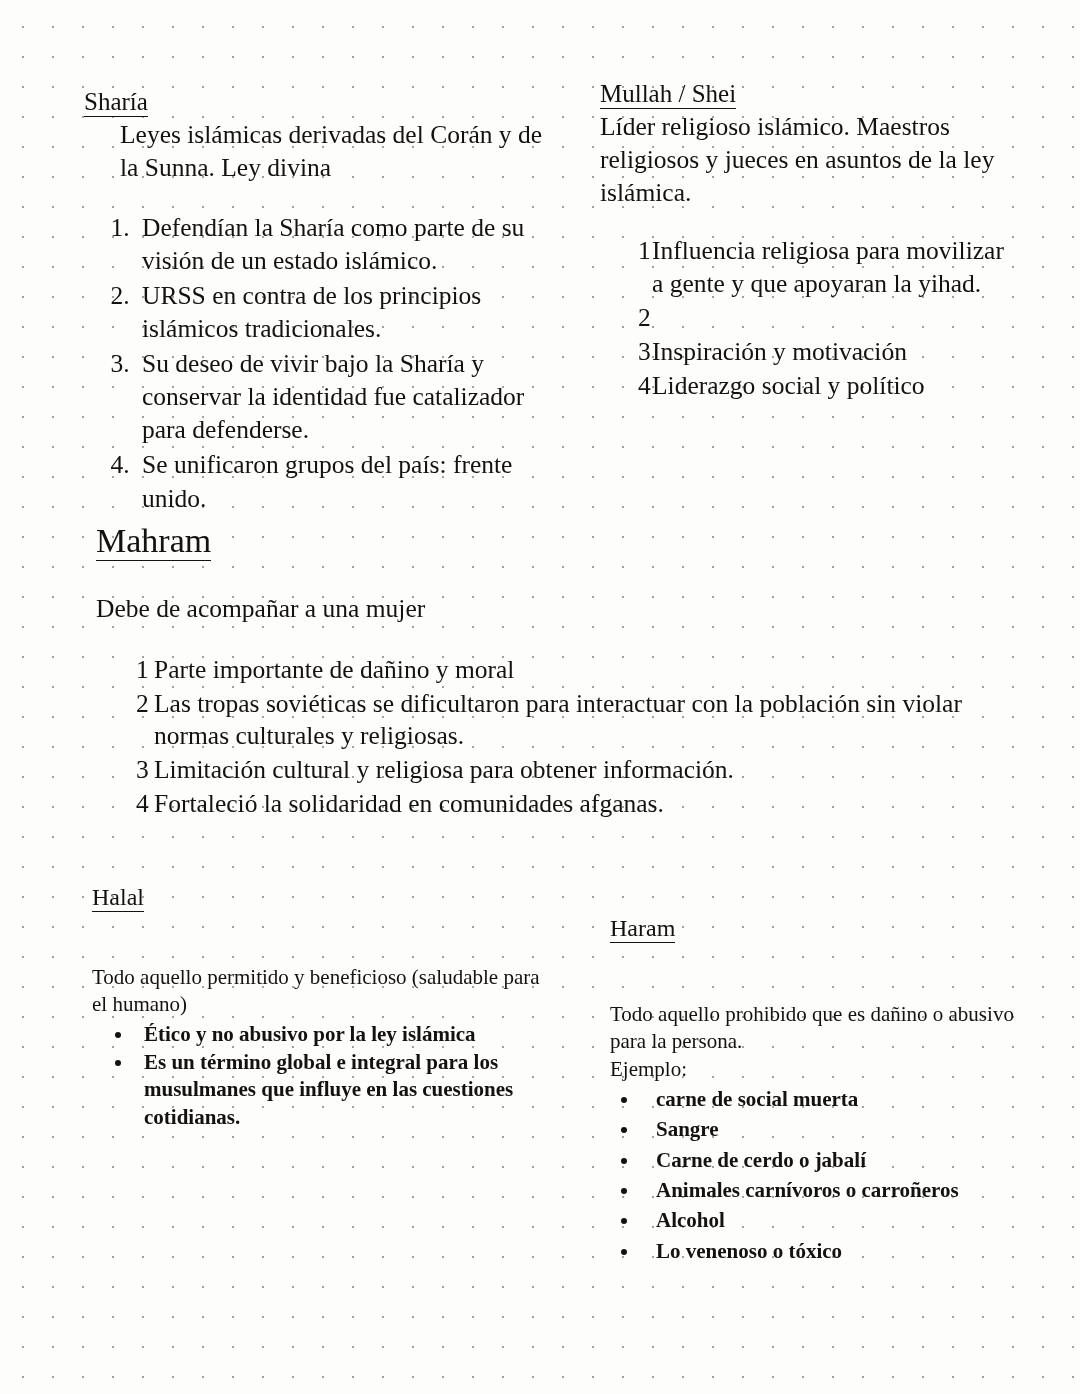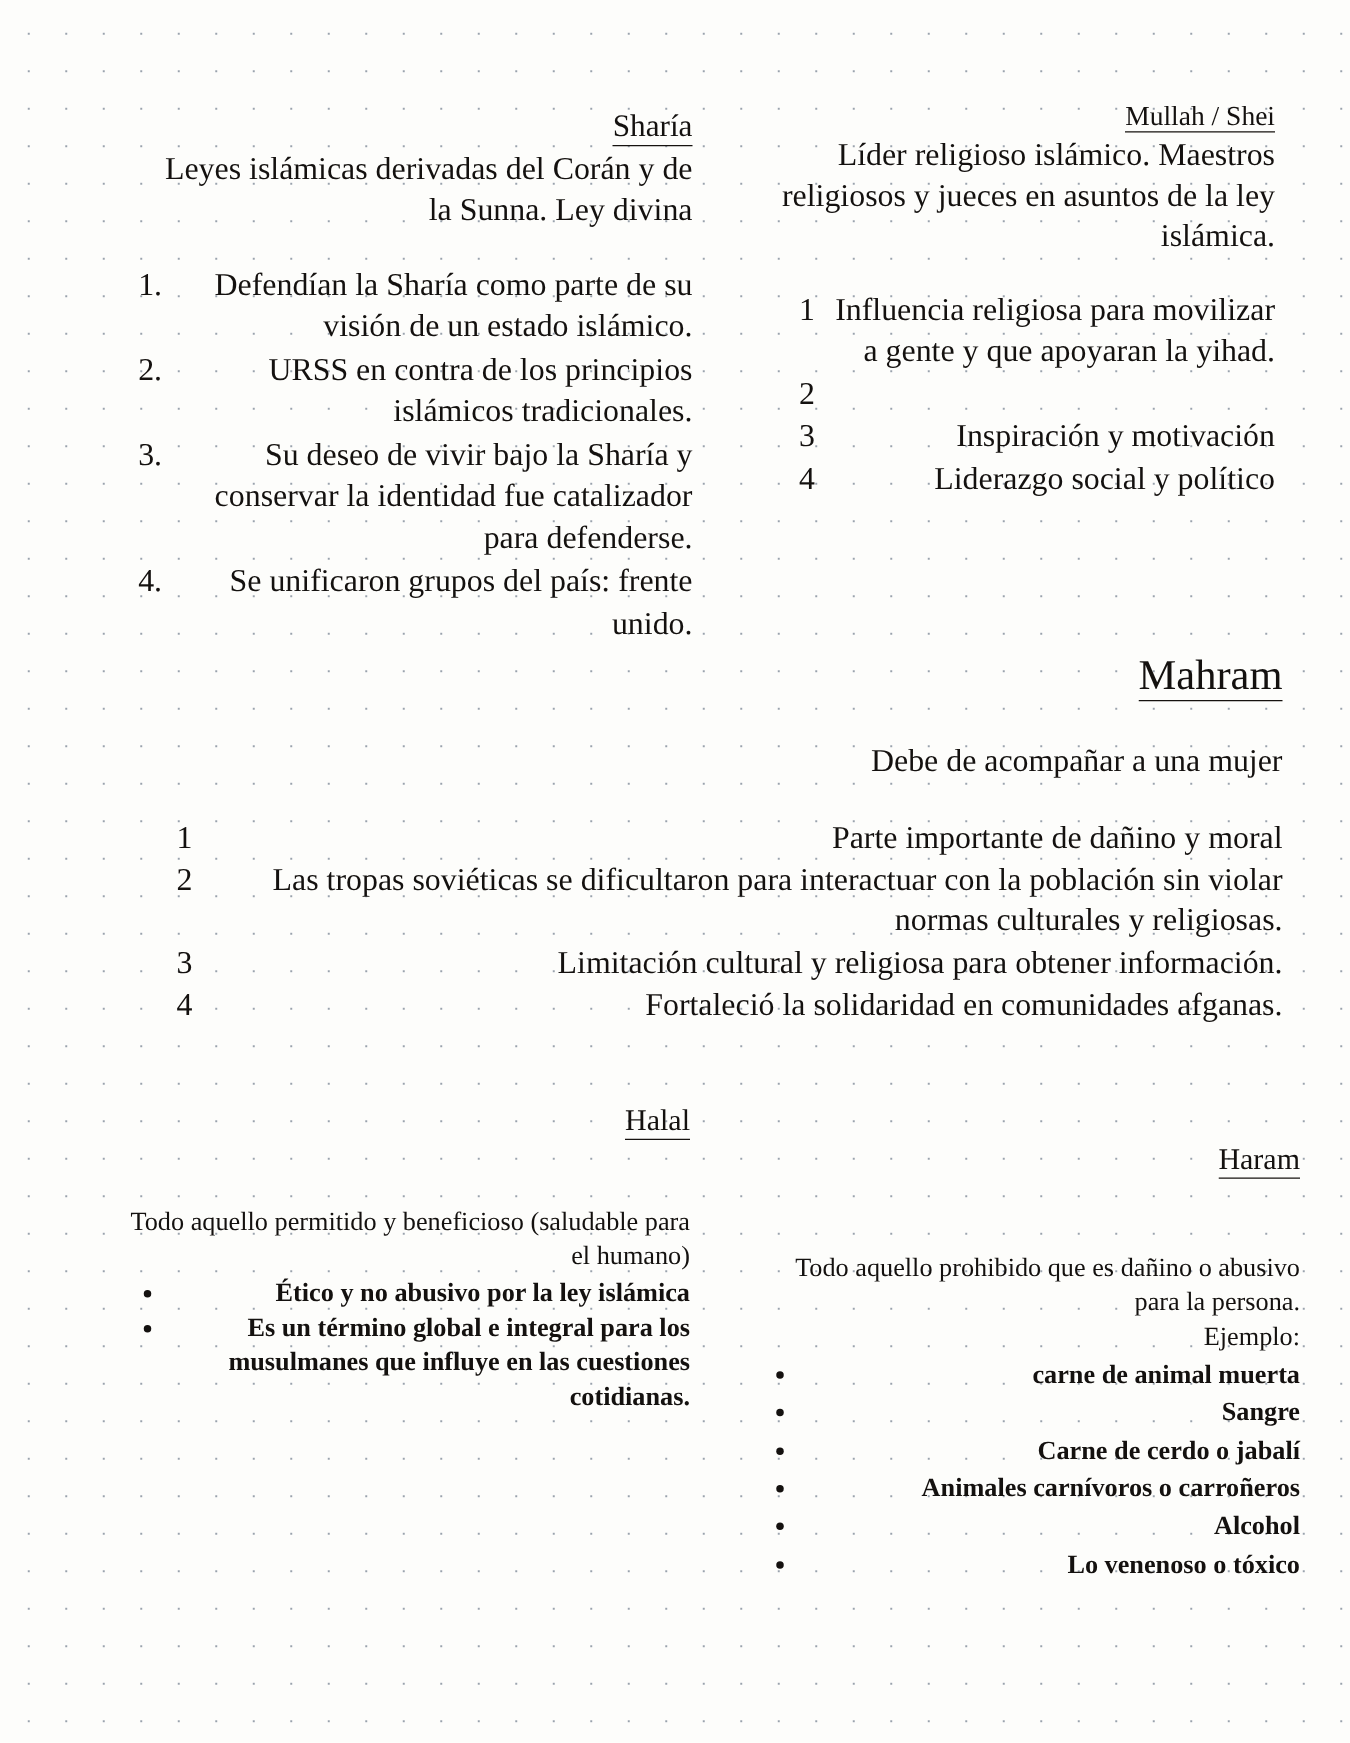--- a/index.html
+++ b/index.html
@@ -21,21 +21,20 @@
     inset: 0;
     background-color: #fdfdfb;
     background-image: radial-gradient(circle, #9aa3ad 1.1px, rgba(255,255,255,0) 1.2px);
     background-size: 30px 30px;
     background-position: 8px 12px;
   }
   .sheet {
     position: absolute;
     inset: 0;
     padding: 16px;
-    text-align: right;
   }
   .underlined {
     display: inline-block;
     border-bottom: 1.6px solid #16120f;
     padding-bottom: 1px;
     line-height: 1.05;
   }
   .block { position: absolute; }
 
   
@@ -49,21 +48,21 @@
     padding-left: 52px;
     font-size: 25.5px;
     line-height: 1.30;
   }
   ol.num li { margin-bottom: 2px; padding-left: 6px; }
 
   
   #mullah-block {
     left: 600px; top: 80px; width: 420px;
   }
-  #mullah-block .title { font-size: 22px; }
+  #mullah-block .title { font-size: 25px; }
   #mullah-block .body { font-size: 25.5px; line-height: 1.28; margin-top: 2px; }
   .manual-list { margin-top: 26px; font-size: 25.5px; line-height: 1.29; }
   .manual-list .row { display: flex; align-items: flex-start; margin-bottom: 1px; }
   .manual-list .num { width: 52px; flex: 0 0 52px; padding-left: 38px; box-sizing: border-box; }
   .manual-list .txt { flex: 1; }
 
   
   #mahram-block {
     left: 96px; top: 522px; width: 930px;
   }
@@ -167,21 +166,21 @@
     </ul>
   </div>
 
   <div class="block" id="haram-block">
     <div class="title">
       <span class="underlined">Haram</span>
     </div>
     <div class="body">Todo aquello prohibido que es dañino o abusivo para la persona.</div>
     <div class="body" style="margin-top:0">Ejemplo:</div>
     <ul class="bul">
-      <li>carne de animal muerta</li>
+      <li>carne de social muerta</li>
       <li>Sangre</li>
       <li>Carne de cerdo o jabalí</li>
       <li>Animales carnívoros o carroñeros</li>
       <li>Alcohol</li>
       <li>Lo venenoso o tóxico</li>
     </ul>
   </div>
 
 </div>
 

